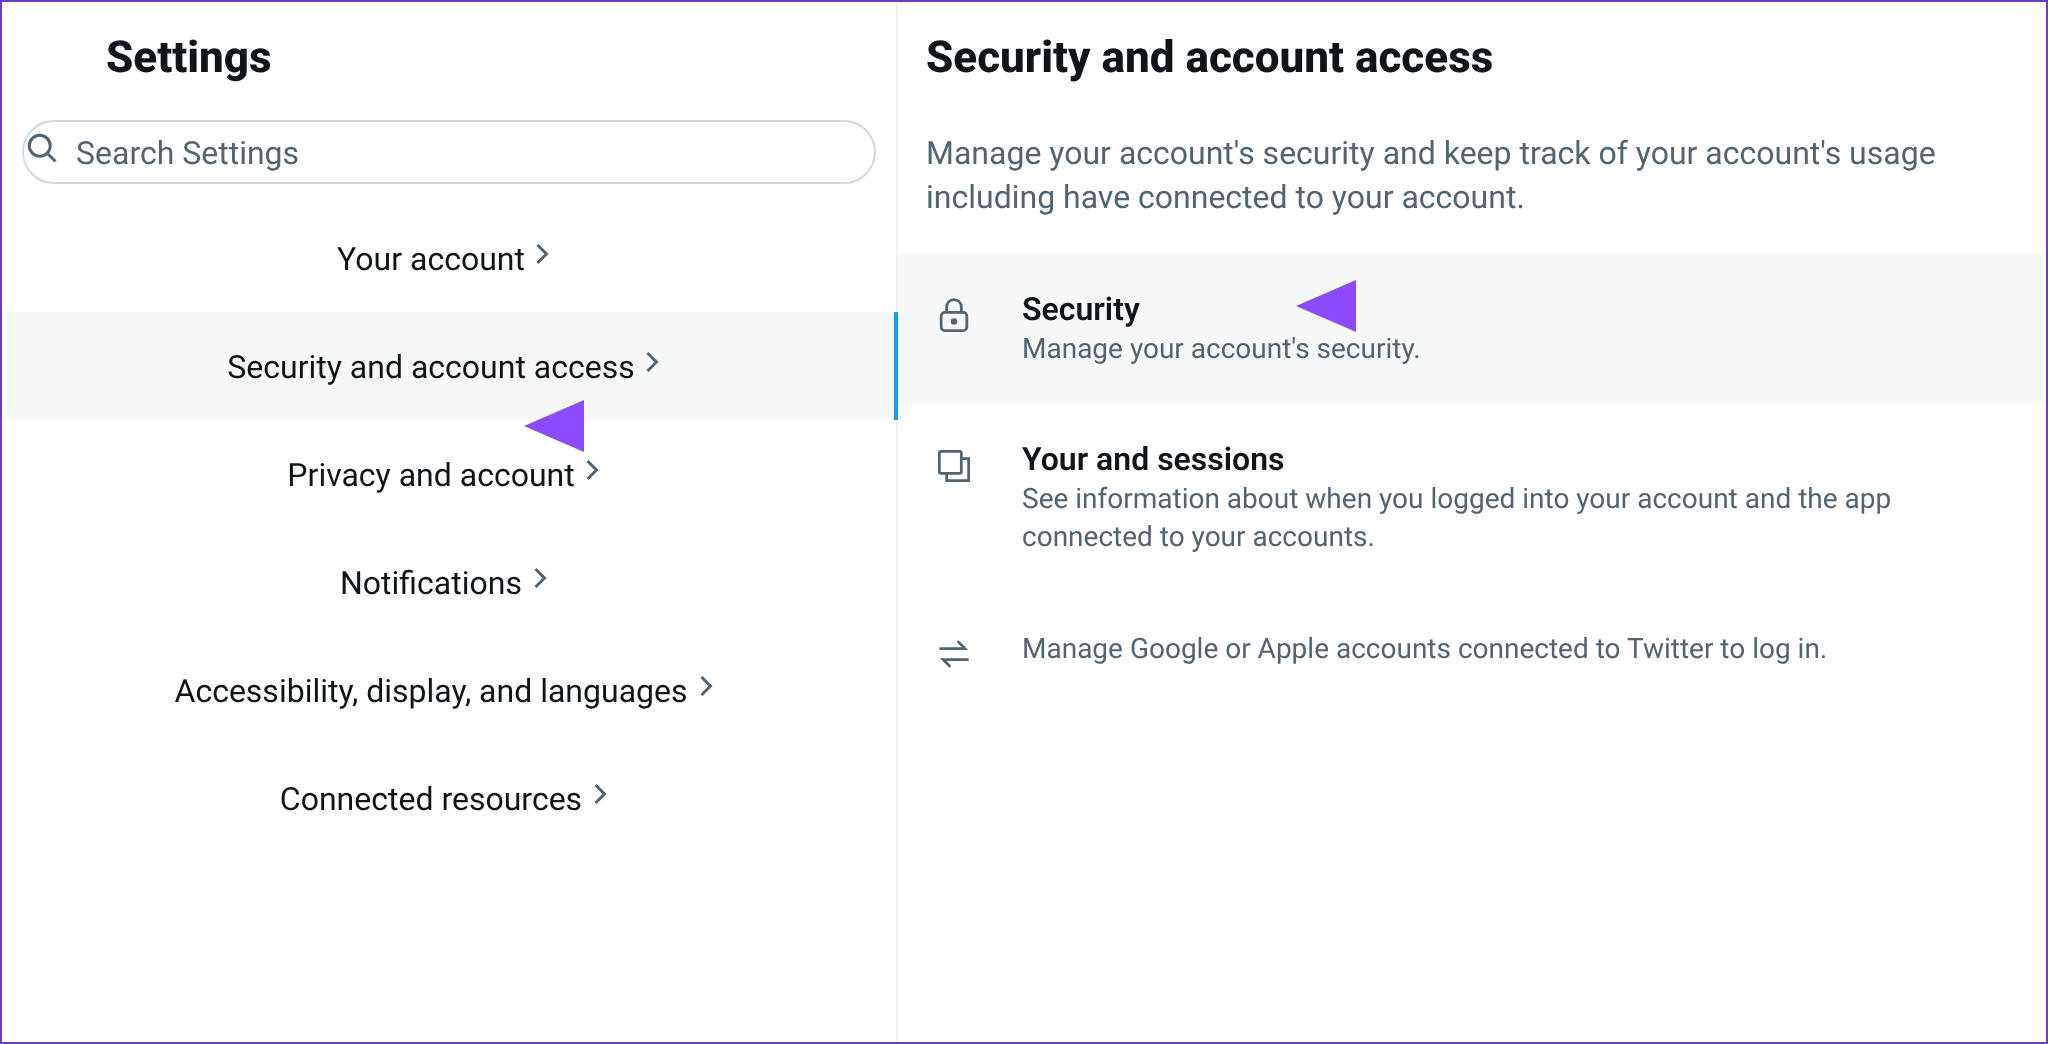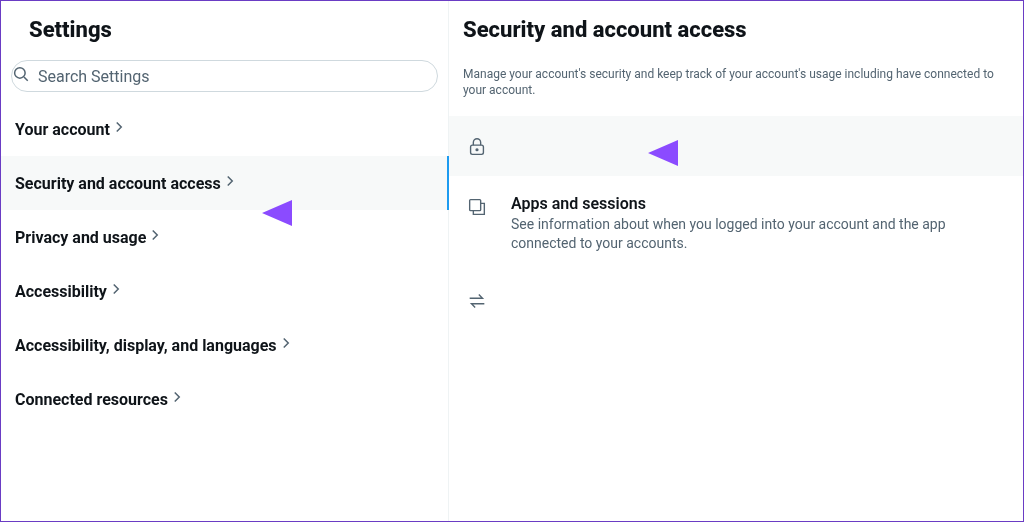--- a/index.html
+++ b/index.html
@@ -17,20 +17,21 @@
     width: 448px;
     border-right: 1px solid #eff3f4;
     padding-top: 10px;
   }
   .right {
     flex: 1;
     padding-top: 10px;
   }
   .left-header {
     padding: 6px 28px 18px;
+    margin-left: 24px;
   }
   .left-title {
     font-size: 22px;
     font-weight: 800;
     color: #0f1419;
   }
   .search-wrap {
     padding: 0 10px 10px;
   }
   .search {
@@ -41,26 +42,25 @@
     border: 1px solid #cfd9de;
     border-radius: 9999px;
     height: 32px;
     color: #536471;
     font-size: 16px;
   }
   .search svg { width: 18px; height: 18px; stroke: #536471; }
   .nav-item {
     display: flex;
     align-items: center;
-    justify-content: flex-start;
+    justify-content: center;
     padding: 16px 14px;
     font-size: 16px;
     cursor: pointer;
     position: relative;
-    font-weight: bold;
   }
   .nav-item.active {
     background: #f7f9f9;
   }
   .nav-item.active::after {
     content: "";
     position: absolute;
     right: -1px;
     top: 0;
     bottom: 0;
@@ -70,21 +70,21 @@
   .nav-item .chev svg { width: 18px; height: 18px; stroke: #536471; }
   .right-header {
     padding: 6px 14px 14px;
   }
   .right-title {
     font-size: 22px;
     font-weight: 800;
   }
   .right-desc {
     padding: 10px 14px 18px;
-    font-size: 12px;
+    font-size: 16px;
     color: #536471;
     line-height: 1.35;
   }
   .detail-item {
     display: flex;
     align-items: flex-start;
     gap: 22px;
     padding: 18px 16px;
     cursor: pointer;
   }
@@ -141,27 +141,27 @@
           <polyline points="9 6 15 12 9 18"></polyline>
         </svg></span>
   </div>
   <div class="nav-item active">
     <span>Security and account access</span>
     <span class="chev"><svg viewBox="0 0 24 24" fill="none" stroke-width="2">
           <polyline points="9 6 15 12 9 18"></polyline>
         </svg></span>
   </div>
   <div class="nav-item">
-    <span>Privacy and usage</span>
-    <span class="chev"><svg viewBox="0 0 24 24" fill="none" stroke-width="2">
-          <polyline points="9 6 15 12 9 18"></polyline>
-        </svg></span>
-  </div>
-  <div class="nav-item">
-    <span>Accessibility</span>
+    <span>Privacy and account</span>
+    <span class="chev"><svg viewBox="0 0 24 24" fill="none" stroke-width="2">
+          <polyline points="9 6 15 12 9 18"></polyline>
+        </svg></span>
+  </div>
+  <div class="nav-item">
+    <span>Notifications</span>
     <span class="chev"><svg viewBox="0 0 24 24" fill="none" stroke-width="2">
           <polyline points="9 6 15 12 9 18"></polyline>
         </svg></span>
   </div>
   <div class="nav-item">
     <span>Accessibility, display, and languages</span>
     <span class="chev"><svg viewBox="0 0 24 24" fill="none" stroke-width="2">
           <polyline points="9 6 15 12 9 18"></polyline>
         </svg></span>
   </div>
@@ -180,43 +180,48 @@
   <div class="right-desc">Manage your account's security and keep track of your account's usage including have connected to your account.</div>
 
   <div class="detail-item hl">
     <span class="detail-icon">
       <svg viewBox="0 0 24 24">
           <rect x="5" y="10" width="14" height="10" rx="2"></rect>
           <path d="M8 10V7a4 4 0 0 1 8 0v3"></path>
           <circle cx="12" cy="15" r="1" fill="#536471"></circle>
         </svg>
     </span>
+    <div class="detail-body">
+      <div class="detail-title">Security</div>
+      <div class="detail-sub">Manage your account's security.</div>
+    </div>
   </div>
 
   <div class="detail-item">
     <span class="detail-icon">
       <svg viewBox="0 0 24 24">
           <rect x="4" y="4" width="12" height="12" rx="1"></rect>
           <path d="M8 16v4h12V8h-4"></path>
         </svg>
     </span>
     <div class="detail-body">
-      <div class="detail-title">Apps and sessions</div>
+      <div class="detail-title">Your and sessions</div>
       <div class="detail-sub">See information about when you logged into your account and the app connected to your accounts.</div>
     </div>
   </div>
 
   <div class="detail-item">
     <span class="detail-icon">
       <svg viewBox="0 0 24 24">
           <path d="M4 9h14l-4-4"></path>
           <path d="M20 15H6l4 4"></path>
         </svg>
     </span>
     <div class="detail-body">
+      <div class="detail-sub">Manage Google or Apple accounts connected to Twitter to log in.</div>
     </div>
   </div>
 </div>
 
 <div class="arrow" style="left:262px; top:190px;">
   <svg width="120" height="46" viewBox="0 0 120 46">
       <path d="M120 23 L30 23 L30 10 L0 23 L30 36 L30 23 Z" fill="#8b4bff"></path>
     </svg>
 </div>
 <div class="arrow" style="left:648px; top:130px;">

